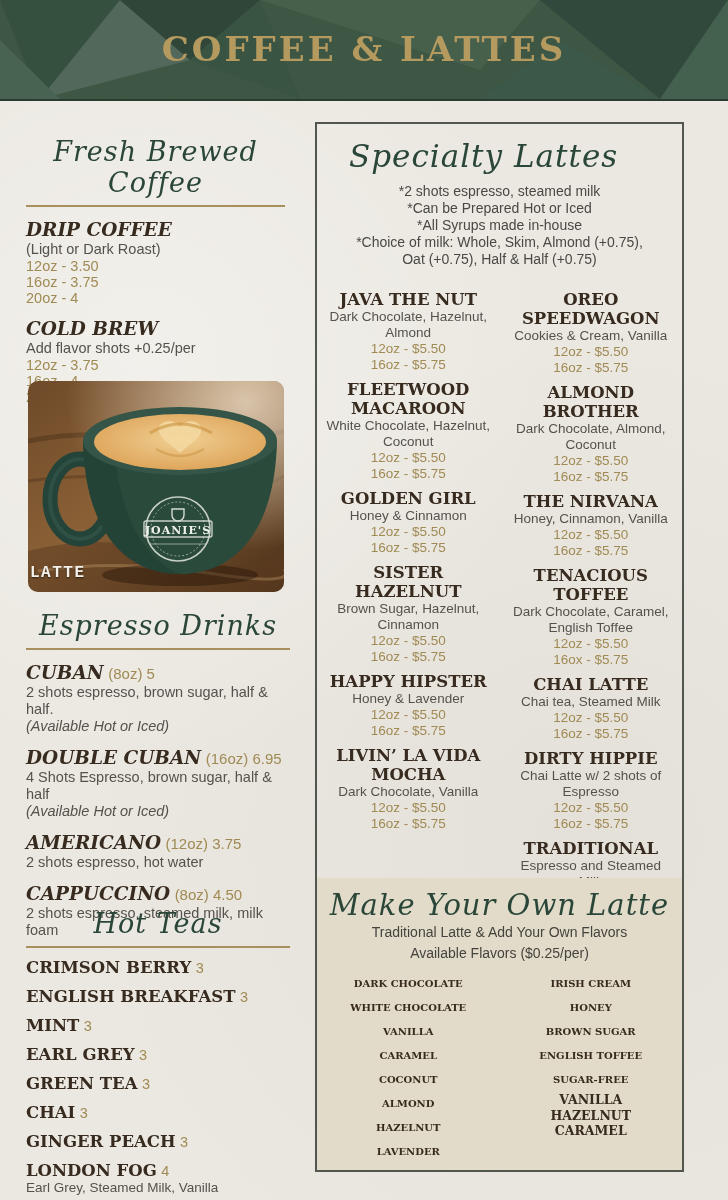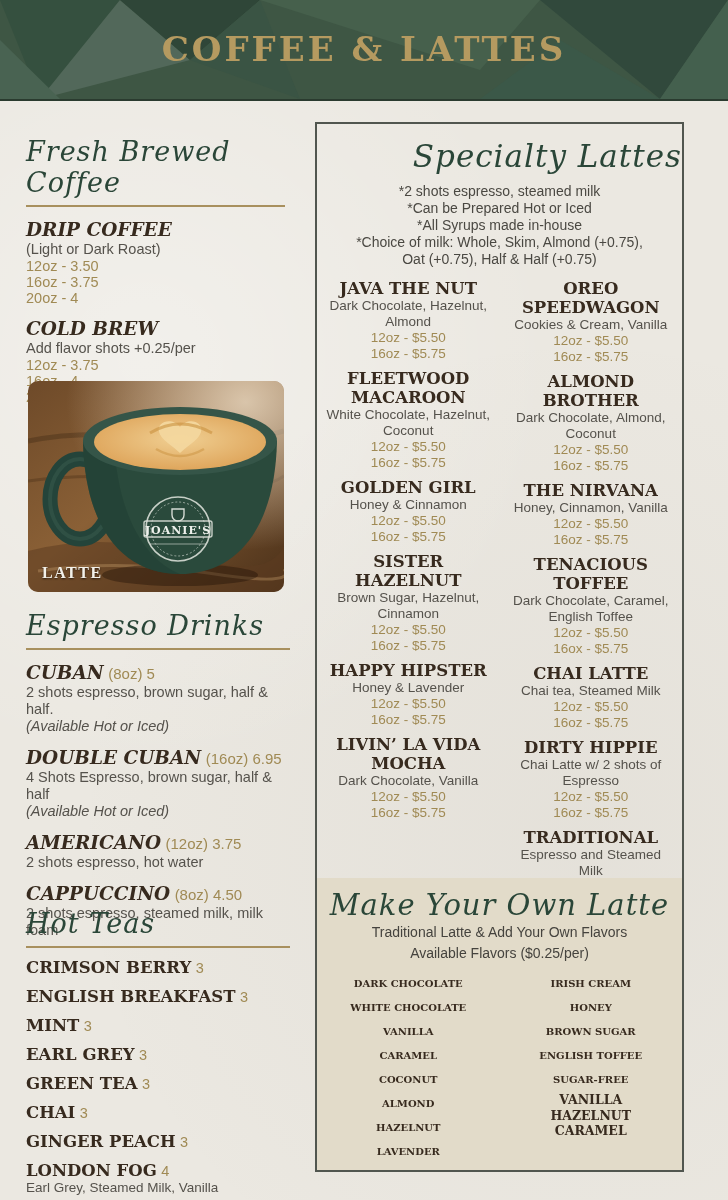--- a/index.html
+++ b/index.html
@@ -6,49 +6,49 @@
   body{width:728px;height:1200px;font-family:"Liberation Sans",sans-serif;}
   .page{position:relative;width:728px;height:1200px;background:#ebe8e1;overflow:hidden;
         background-image:radial-gradient(circle at 20% 30%, rgba(255,255,255,.35), rgba(0,0,0,0) 40%),
                          radial-gradient(circle at 80% 70%, rgba(120,110,95,.06), rgba(0,0,0,0) 50%);}
   
   .banner{position:absolute;left:0;top:0;width:728px;height:99px;background:#3e5644;border-bottom:2px solid #2a3b2f;}
   .banner svg{position:absolute;left:0;top:0;width:100%;height:100%;}
   .banner-title{position:absolute;left:0;top:0;width:100%;height:99px;line-height:99px;text-align:center;
     font-family:"DejaVu Serif",serif;font-weight:bold;font-size:34px;letter-spacing:3px;color:#b59a60;}
   
-  .sec-title{font-family:"DejaVu Serif",serif;font-style:italic;font-size:27px;color:#2a4638;letter-spacing:1px;}
+  .sec-title{font-family:"DejaVu Serif",serif;font-style:italic;font-size:27px;color:#2a4638;letter-spacing:1px;text-align:center;}
   .sec-rule{height:2px;background:#a8905e;margin-top:7px;}
   .mi{margin-top:12px;}
   .mi-name{font-family:"DejaVu Serif",serif;font-weight:bold;font-size:18.5px;color:#372a1e;line-height:22px;font-style:italic;}
   .mi-size{font-size:15px;color:#a08a54;font-weight:normal;}
   .mi-desc{font-size:14.5px;color:#55524c;line-height:17px;}
   .mi-note{font-size:14.5px;font-style:italic;color:#55524c;line-height:17px;}
   .mi-price{font-size:14.5px;color:#a08a54;line-height:16px;}
   
   #fresh{position:absolute;left:26px;top:136px;width:259px;}
   #espresso{position:absolute;left:26px;top:610px;width:264px;}
   #teas{position:absolute;left:26px;top:908px;width:264px;}
   .tea-row{margin-top:11px;}
   .tea-name{font-family:"DejaVu Serif",serif;font-weight:bold;font-size:16.5px;color:#372a1e;line-height:17px;}
   .tea-price{font-size:14.5px;color:#a08a54;}
   .tea-desc{font-size:13.5px;color:#55524c;line-height:16px;}
   
   #photo{position:absolute;left:28px;top:381px;width:256px;height:211px;border-radius:10px;overflow:hidden;}
   #photo svg{display:block;width:256px;height:211px;}
-  .photo-caption{position:absolute;left:14px;bottom:10px;font-family:Liberation Serif, serif;font-weight:bold;
+  .photo-caption{position:absolute;left:2px;bottom:10px;font-family:Liberation Mono, monospace;font-weight:bold;
     font-size:16px;letter-spacing:1.5px;color:#f3f1ea;text-shadow:0 1px 2px rgba(0,0,0,.6);}
   
   #spec-box{position:absolute;left:315px;top:122px;width:369px;height:1050px;border:2px solid #51564f;box-sizing:border-box;}
-  .spec-title{margin-top:14px;text-align:right;font-family:"DejaVu Serif",serif;font-style:italic;
+  .spec-title{margin-top:14px;text-align:left;font-family:"DejaVu Serif",serif;font-style:italic;
     font-size:31px;color:#2a4638;letter-spacing:1px;padding-left:32px;}
   .spec-notes{margin-top:9px;text-align:center;font-size:14px;color:#45433e;line-height:17px;font-weight:bold;
     font-family:"Liberation Sans",sans-serif;}
   .spec-notes div{font-weight:normal;color:#4a4842;}
-  .spec-cols{display:flex;margin-top:11px;}
+  .spec-cols{display:flex;margin-top:22px;}
   .spec-col{width:50%;}
   .latte{text-align:center;margin-bottom:7px;}
   .latte .name{font-family:"DejaVu Serif",serif;font-weight:bold;font-size:16.5px;color:#372a1e;
     line-height:19px;max-width:172px;margin:0 auto;}
   .latte .desc{font-size:13.5px;color:#55524c;line-height:16px;max-width:168px;margin:0 auto;}
   .latte .price{font-size:13.5px;color:#a08a54;line-height:16px;}
   
   #myo{position:absolute;left:0;right:0;top:754px;bottom:0;background:#e2dbc9;}
   .myo-title{margin-top:10px;text-align:center;font-family:"DejaVu Serif",serif;font-style:italic;
     font-size:29px;color:#2a4638;letter-spacing:1px;}

